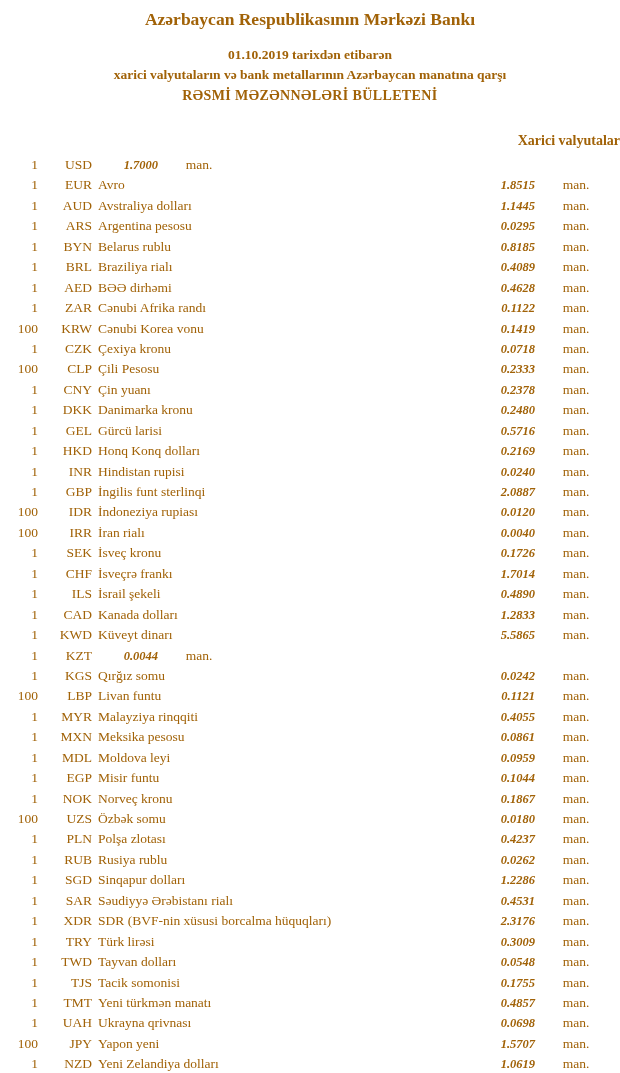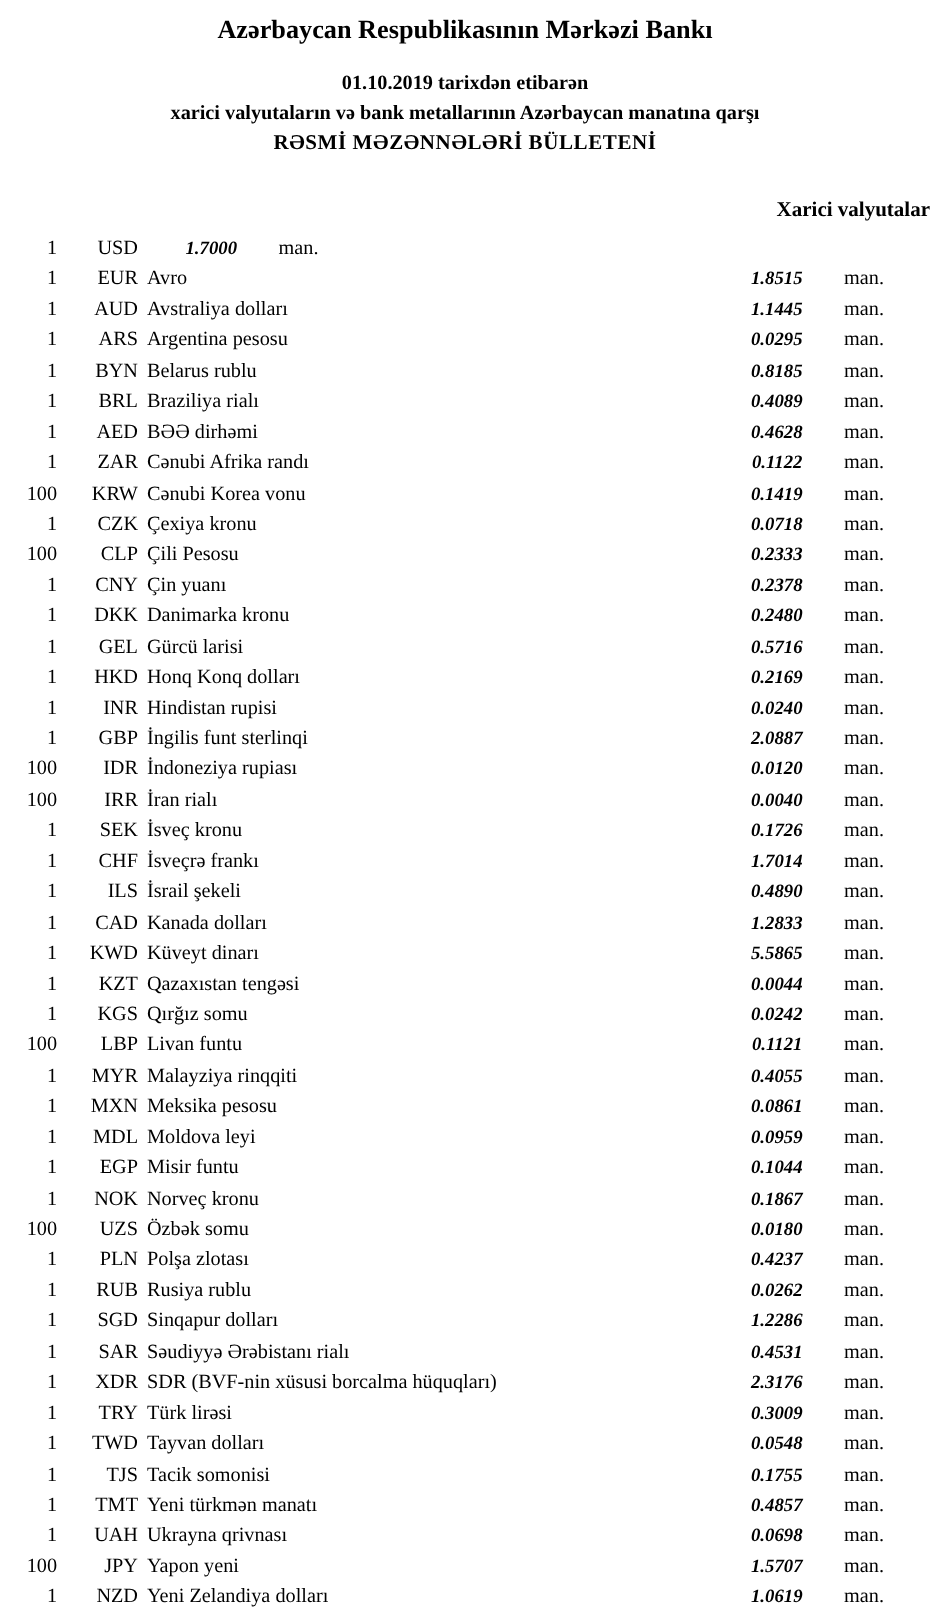--- a/index.html
+++ b/index.html
@@ -5,21 +5,21 @@
   html, body {
     margin: 0;
     padding: 0;
     background: #ffffff;
   }
   .page {
     position: relative;
     width: 620px;
     height: 1073px;
     background: #ffffff;
-    color: #000000;
+    color: #a16207;
     font-family: "Liberation Serif", "DejaVu Serif", serif;
     overflow: hidden;
     box-sizing: border-box;
   }
   .header {
     text-align: center;
     padding-top: 7px;
   }
   .doc-title {
     font-size: 17.5px;
@@ -271,21 +271,20 @@
       <div class="row">
         <span class="cell-qty">1</span>
         <span class="cell-code">KWD</span>
         <span class="cell-name">Küveyt dinarı</span>
         <span class="cell-rate">5.5865</span>
         <span class="cell-unit">man.</span>
       </div>
       <div class="row">
         <span class="cell-qty">1</span>
         <span class="cell-code">KZT</span>
-        <span class="cell-name">Qazaxıstan tengəsi</span>
         <span class="cell-rate">0.0044</span>
         <span class="cell-unit">man.</span>
       </div>
       <div class="row">
         <span class="cell-qty">1</span>
         <span class="cell-code">KGS</span>
         <span class="cell-name">Qırğız somu</span>
         <span class="cell-rate">0.0242</span>
         <span class="cell-unit">man.</span>
       </div>

